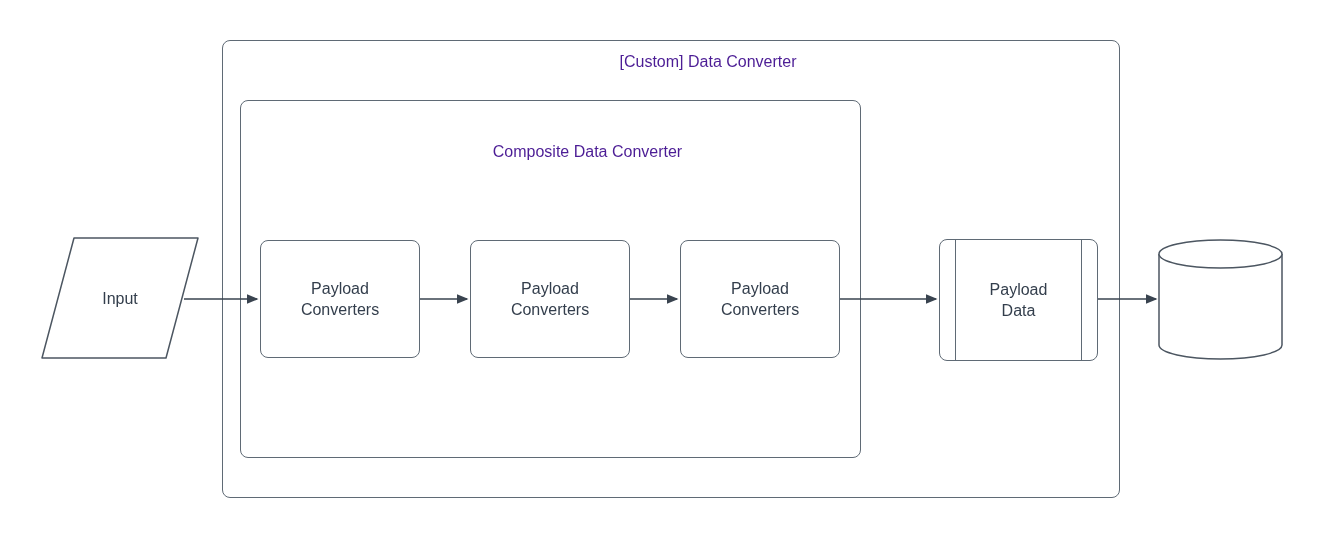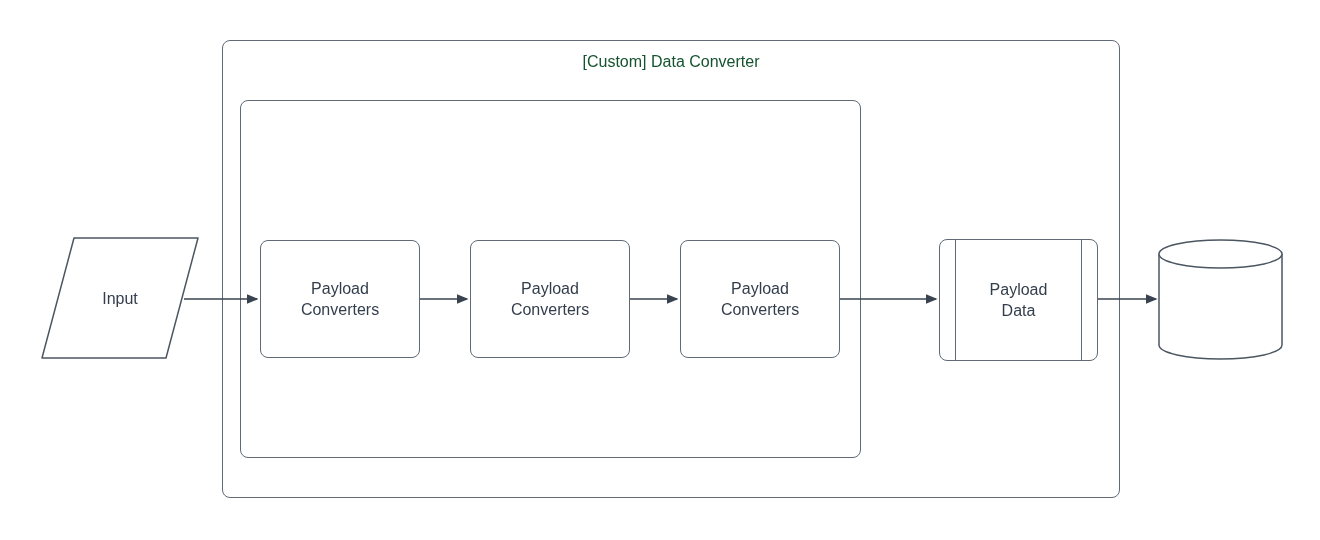--- a/index.html
+++ b/index.html
@@ -17,22 +17,23 @@
     border: 1.5px solid #5f6a75;
     border-radius: 8px;
     background: transparent;
     box-sizing: border-box;
   }
   .container-title {
     position: absolute;
     text-align: center;
     font-size: 16px;
     line-height: 20px;
-    color: #14532d;
+    color: #4c1d95;
     white-space: nowrap;
+    padding-left: 37px;
   }
   .node-box {
     position: absolute;
     border: 1.5px solid #5f6a75;
     border-radius: 8px;
     background: #ffffff;
     box-sizing: border-box;
     display: flex;
     align-items: center;
     justify-content: center;
@@ -82,20 +83,21 @@
 </style>
 </head>
 <body>
 
 <div class="canvas">
 
   <div class="container-box" style="left:222px; top:40px; width:898px; height:458px;"></div>
   <div class="container-title" style="left:222px; top:52px; width:898px;">[Custom] Data Converter</div>
 
   <div class="container-box" style="left:240px; top:100px; width:621px; height:358px;"></div>
+  <div class="container-title" style="left:240px; top:142px; width:621px;">Composite Data Converter</div>
 
   <svg class="layer" viewBox="0 0 1320 540">
     <defs>
       <marker id="arrowhead" markerWidth="12" markerHeight="10" refX="10.5" refY="5" orient="auto" markerUnits="userSpaceOnUse">
         <path d="M0,0 L12,5 L0,10 Z" fill="#39434f"></path>
       </marker>
     </defs>
 
     <path class="shape-outline" d="M74,238 L198,238 L166,358 L42,358 Z"></path>
 

